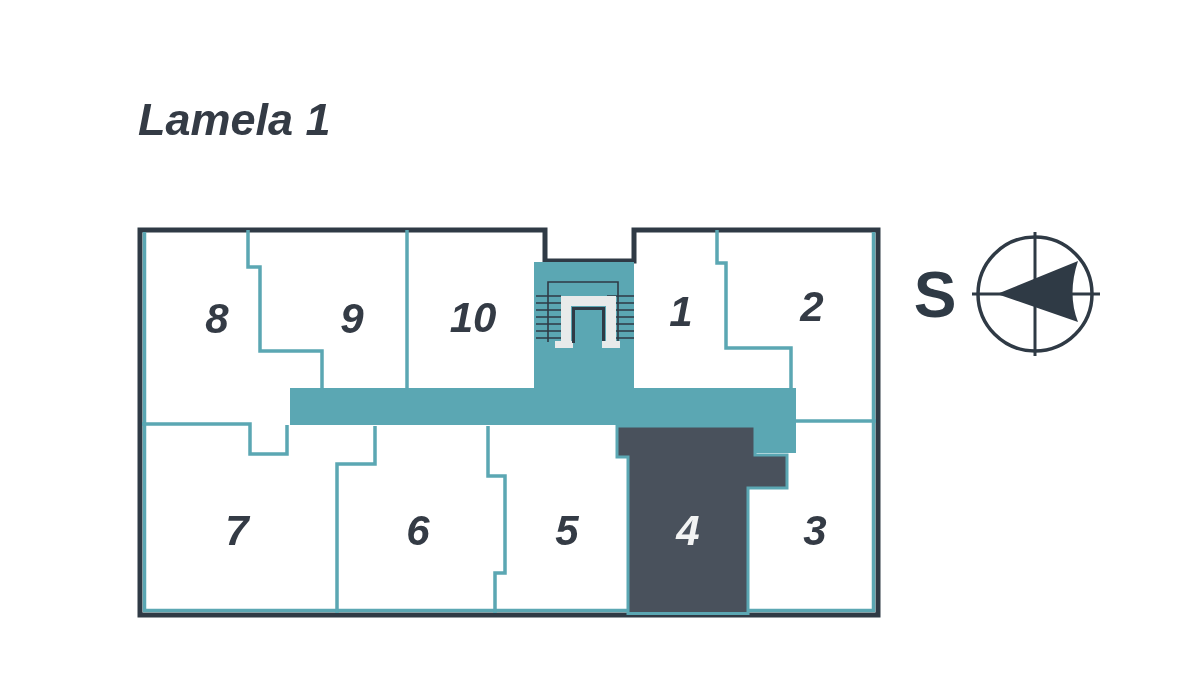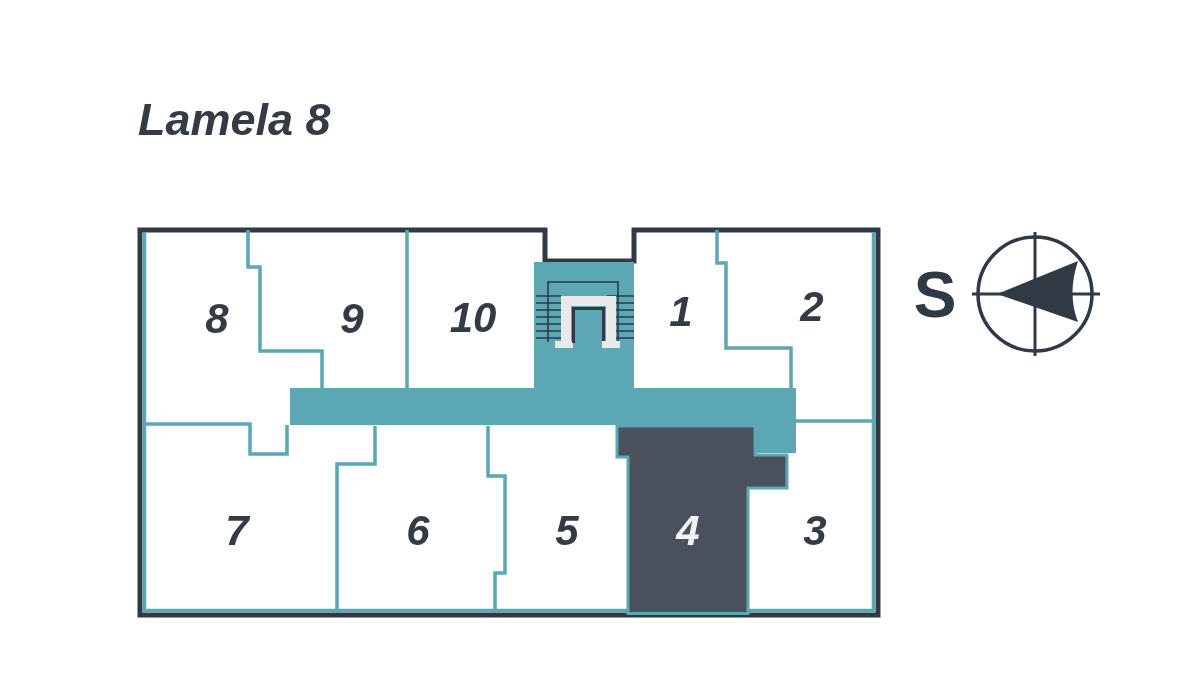--- a/index.html
+++ b/index.html
@@ -31,21 +31,21 @@
   .compass-ring { fill:none; stroke:var(--wall); stroke-width:3.5; }
   .compass-line { stroke:var(--wall); stroke-width:3; }
   .needle       { fill:var(--wall); }
   .compass-s    { font-family:"Liberation Sans",sans-serif; font-weight:bold;
                   font-size:64px; fill:var(--wall); text-anchor:middle; }
   .region       { fill:transparent; cursor:pointer; }
 </style>
 </head>
 <body>
 
-<div class="title">Lamela 8</div>
+<div class="title">Lamela 1</div>
 
 <svg class="plan-svg" width="1201" height="700" viewBox="0 0 1201 700">
 
   <path class="wall-outer" d="M140,230 H545 V261 H634 V230 H878 V615 H140 Z"></path>
 
   <path class="lining" d="M144.5,232 V610.5 H873.5 V232"></path>
 
   <path class="corridor" d="M534,262 L634,262 L634,388 L796,388 L796,453 L755,453 L755,425 L290,425 L290,388 L534,388 Z"></path>
 
   <path class="divider" d="M248,230 V267 H260 V351 H322 V390"></path>

